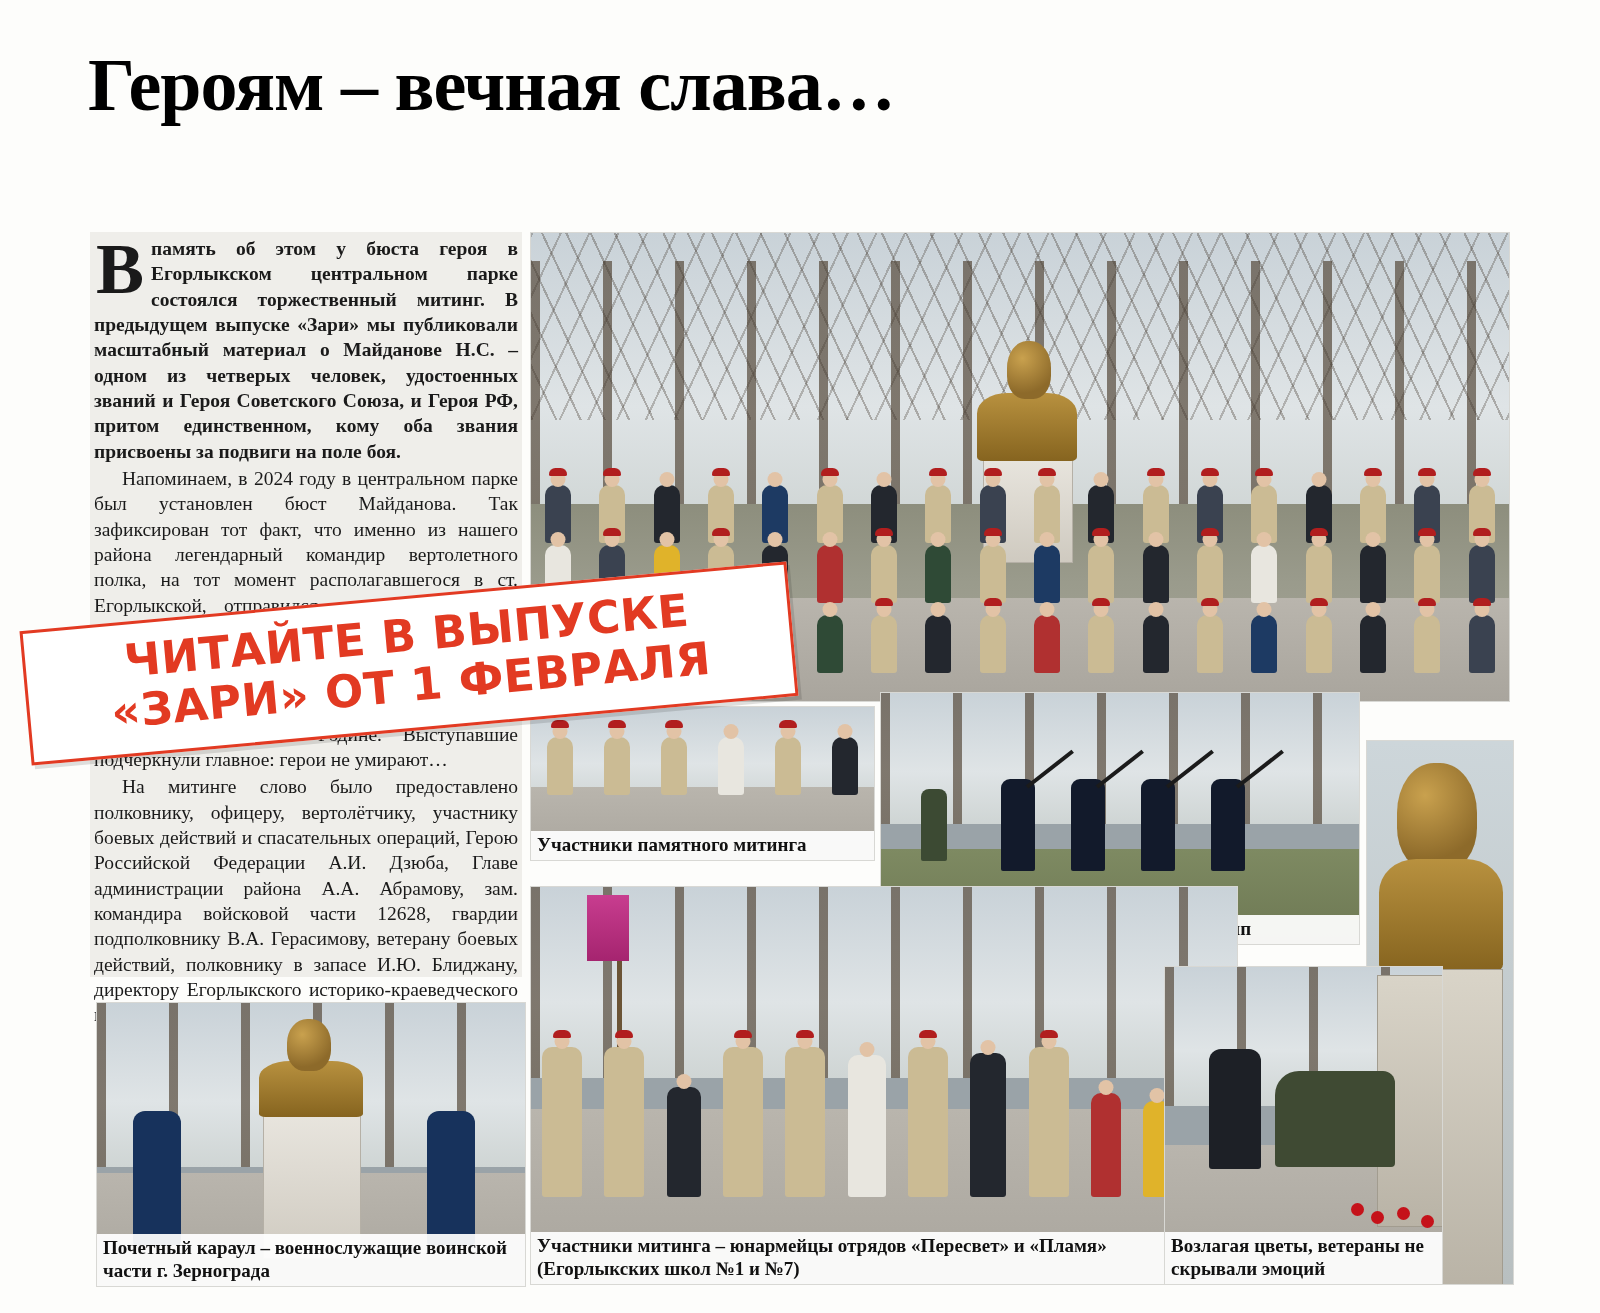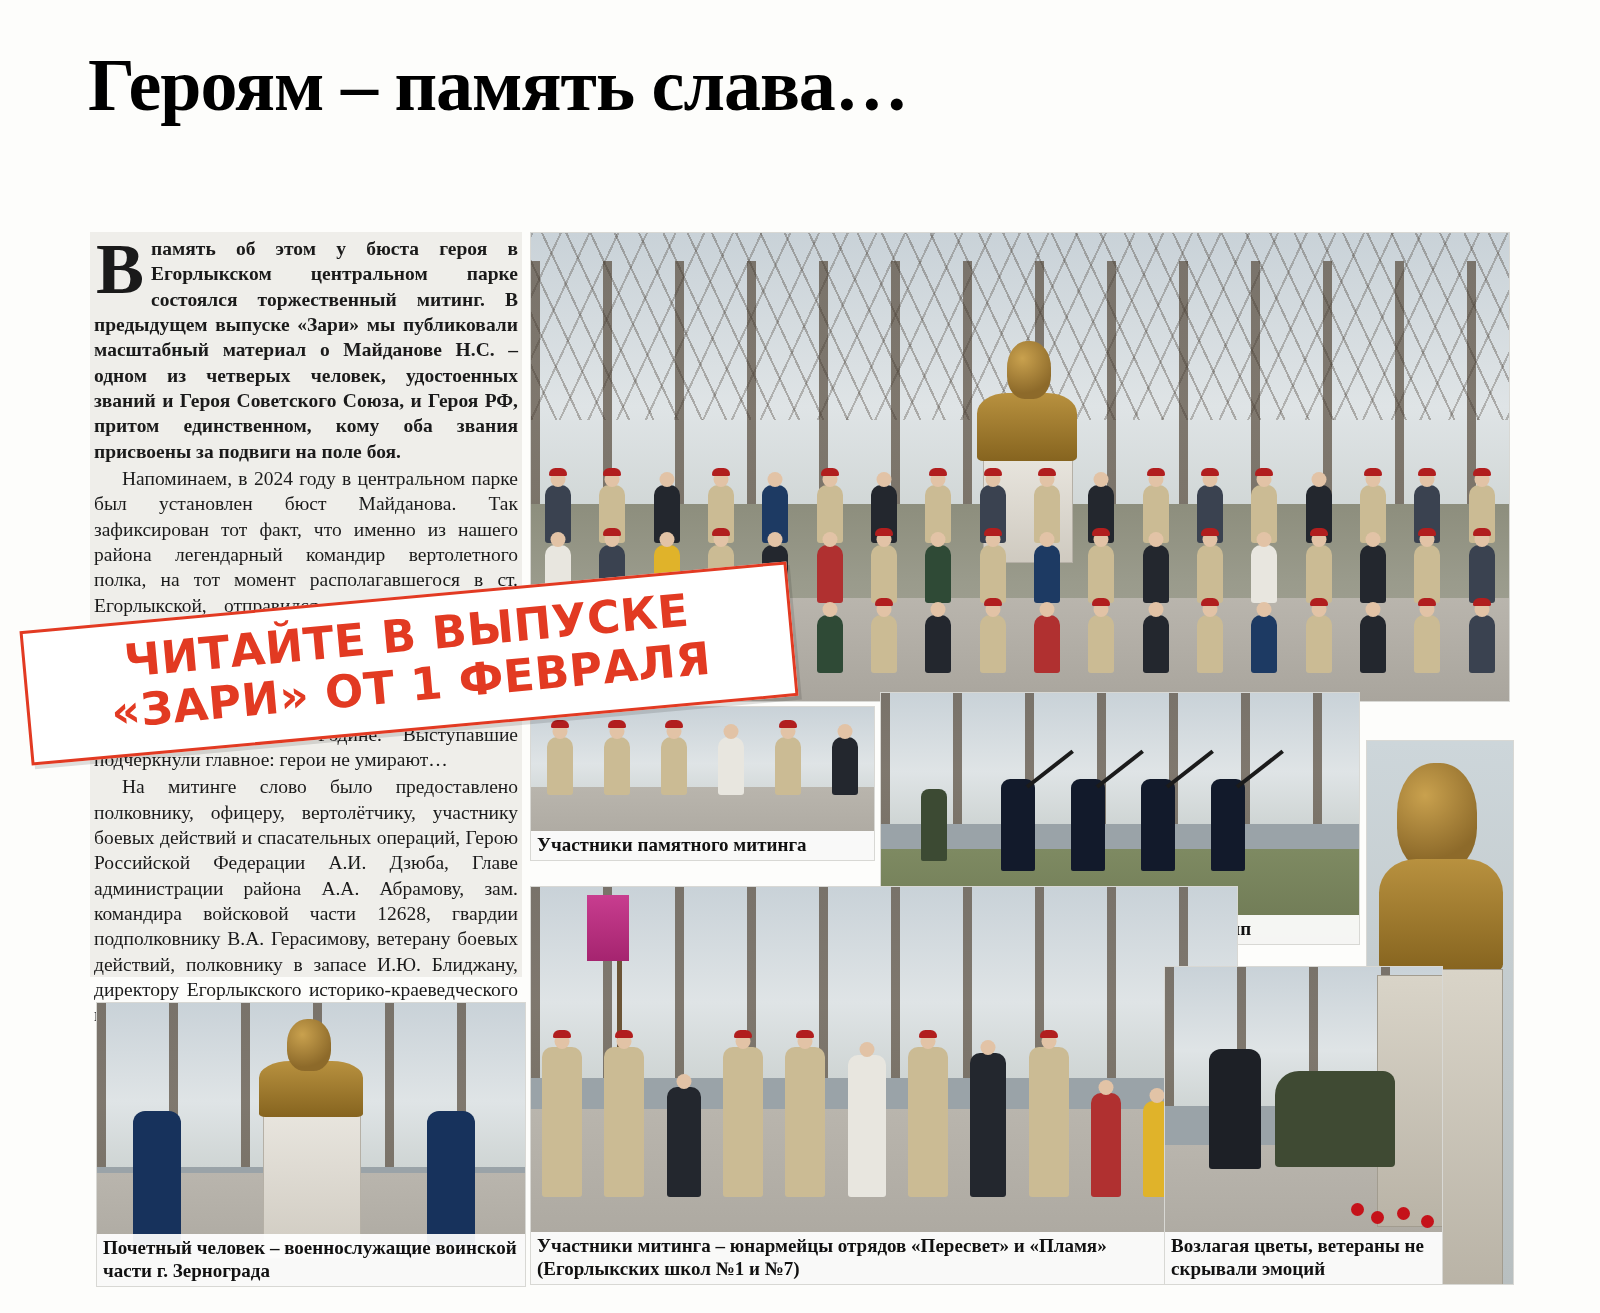--- a/index.html
+++ b/index.html
@@ -272,21 +272,21 @@
   .grass {
     position: absolute; left:0; bottom:0; width:100%; height:38%;
     background: linear-gradient(#7e8a62, #6d7853);
   }
 </style>
 </head>
 <body>
 
 <div class="page">
 
-  <div class="headline">Героям – память слава…</div>
+  <div class="headline">Героям – вечная слава…</div>
 
 
   <div class="textcol">
     <p class="first">
       <span class="dropcap">В</span>
       <span>память об этом у бюста героя в Егорлыкском центральном парке состоялся торжественный митинг. В предыдущем выпуске «Зари» мы публиковали масштабный материал о Майданове Н.С. – одном из четверых человек, удостоенных званий и Героя Советского Союза, и Героя РФ, притом единственном, кому оба звания присвоены за подвиги на поле боя.</span>
     </p>
     <p class="indent">Напоминаем, в 2024 году в центральном парке был установлен бюст Майданова. Так зафиксирован тот факт, что именно из нашего района легендарный командир вертолетного полка, на тот момент располагавшегося в ст. Егорлыкской, отправился в свою последнюю командировку.</p>
     <p class="indent">Спустя четверть века память о нем не угасает. На митинге прозвучали слова благодарности и воспоминания о герое, о его мужестве и беззаветном служении Родине. Выступавшие подчеркнули главное: герои не умирают…</p>
     <p class="indent">На митинге слово было предоставлено полковнику, офицеру, вертолётчику, участнику боевых действий и спасательных операций, Герою Российской Федерации А.И. Дзюба, Главе администрации района А.А. Абрамову, зам. командира войсковой части 12628, гвардии подполковнику В.А. Герасимову, ветерану боевых действий, полковнику в запасе И.Ю. Блиджану, директору Егорлыкского историко-краеведческого музея Д.Н. Санину.</p>
@@ -408,21 +408,21 @@
 
   <div class="photo" id="photo-guard">
     <div class="sky" style="height:58%;"></div>
     <div class="treeline" style="top:0; height:58%;"></div>
     <div class="pavement" style="height:40%;"></div>
     <div class="pedestal" style="left:166px; top:104px; width:96px; height:150px;"></div>
     <div class="bust-body" style="left:162px; top:58px; width:104px; height:56px;"></div>
     <div class="bust-head" style="left:190px; top:16px; width:44px; height:52px;"></div>
     <div style="position:absolute; left:36px; top:108px; width:48px; height:134px; background:#17325c; border-radius:12px 12px 3px 3px;"></div>
     <div style="position:absolute; left:330px; top:108px; width:48px; height:134px; background:#17325c; border-radius:12px 12px 3px 3px;"></div>
-    <div class="caption">Почетный человек – военнослужащие воинской части г. Зернограда</div>
+    <div class="caption">Почетный караул – военнослужащие воинской части г. Зернограда</div>
   </div>
 
   <div class="photo" id="photo-line">
     <div class="sky" style="height:48%;"></div>
     <div class="treeline" style="top:0; height:48%;"></div>
     <div class="pavement" style="height:44%;"></div>
     <div class="flagpole" style="left:86px; top:8px; height:160px;"></div>
     <div class="flag" style="left:56px; top:8px;"></div>
     <div class="crowd-row" style="top:130px; height:180px;">
       <div class="person tan beret" style="width:40px;height:150px;"></div>

